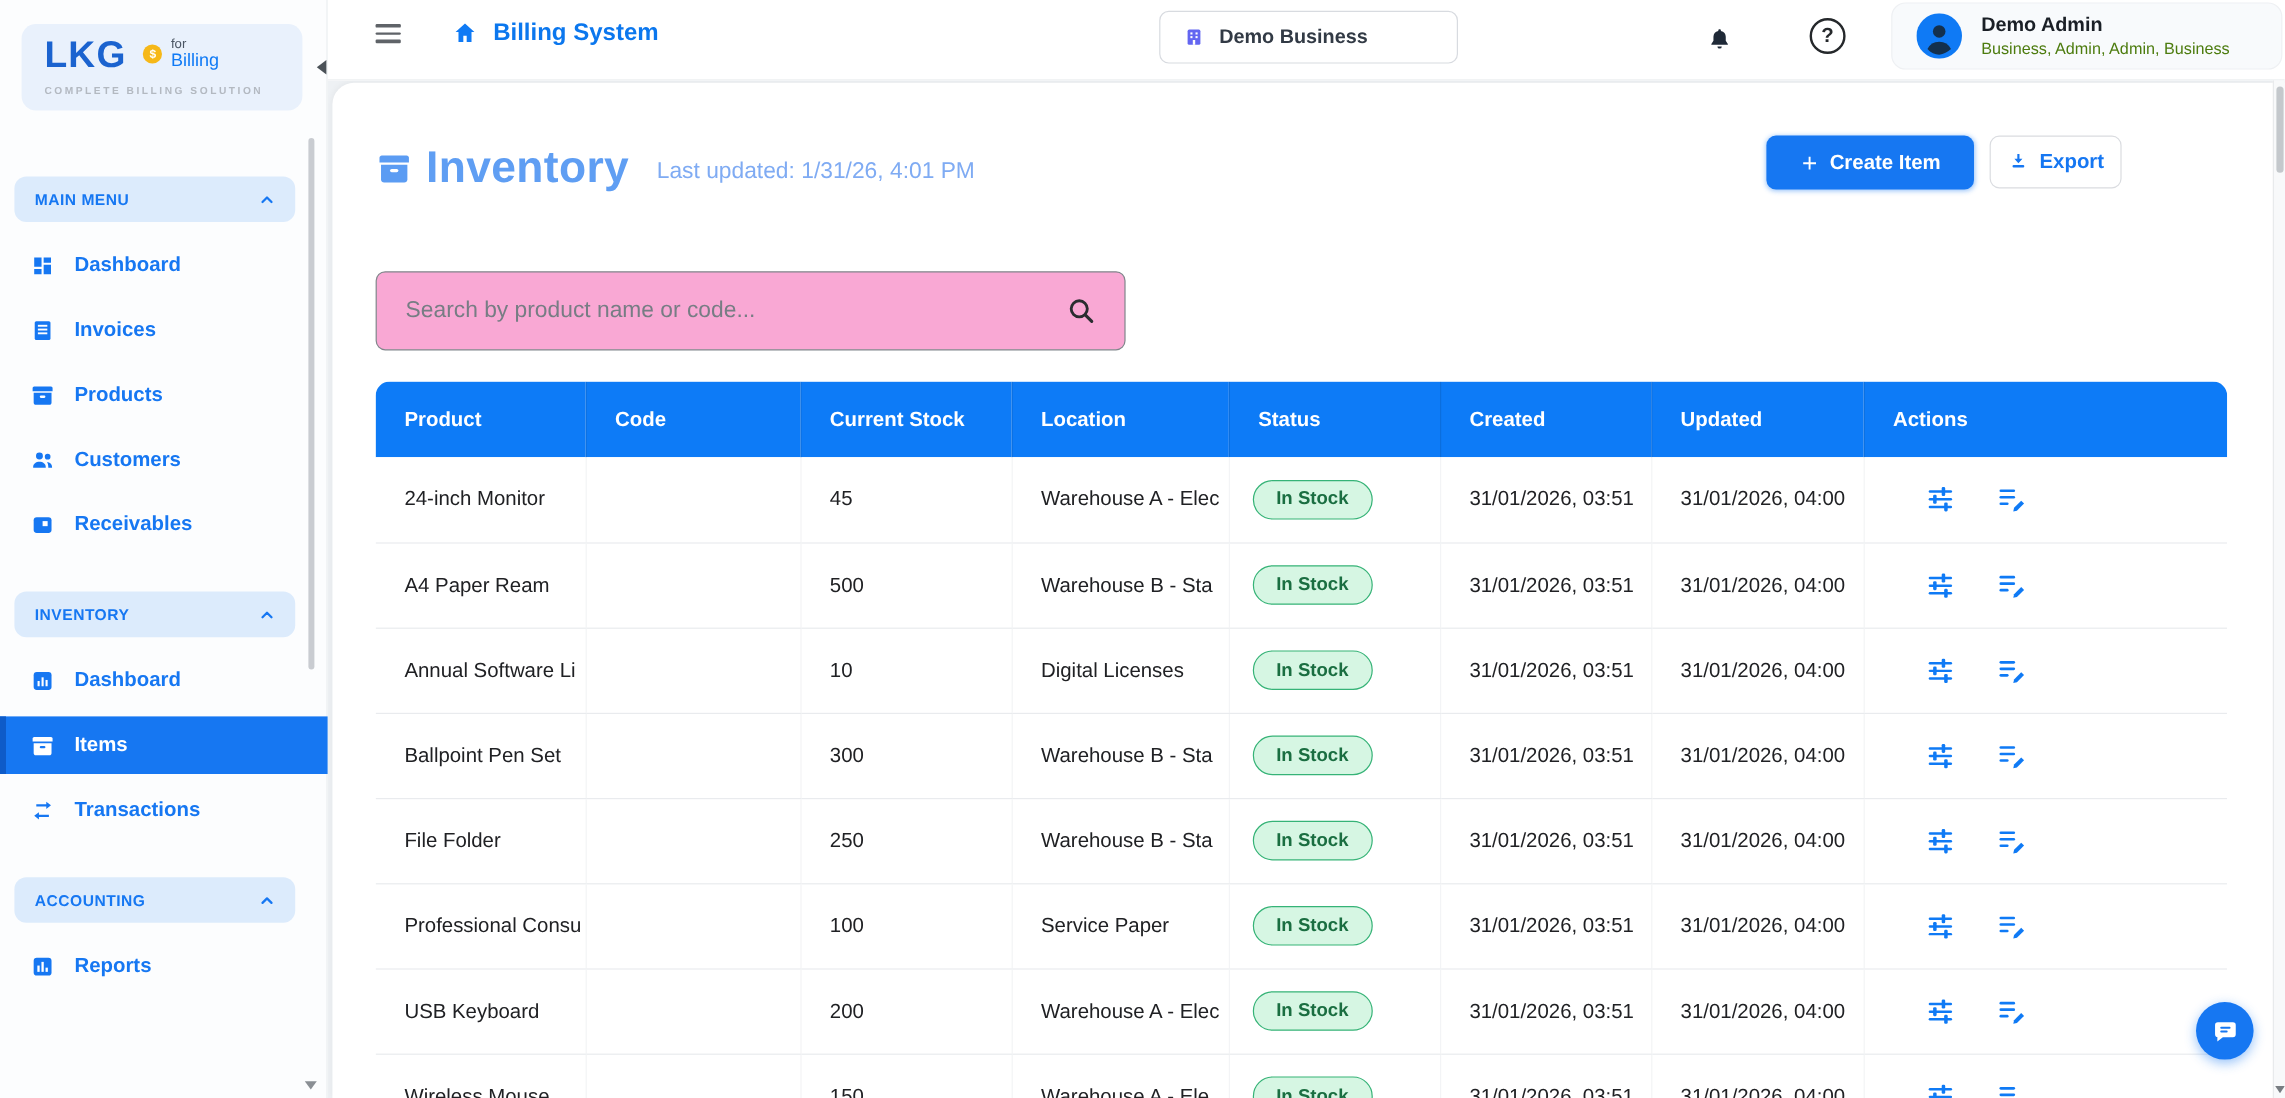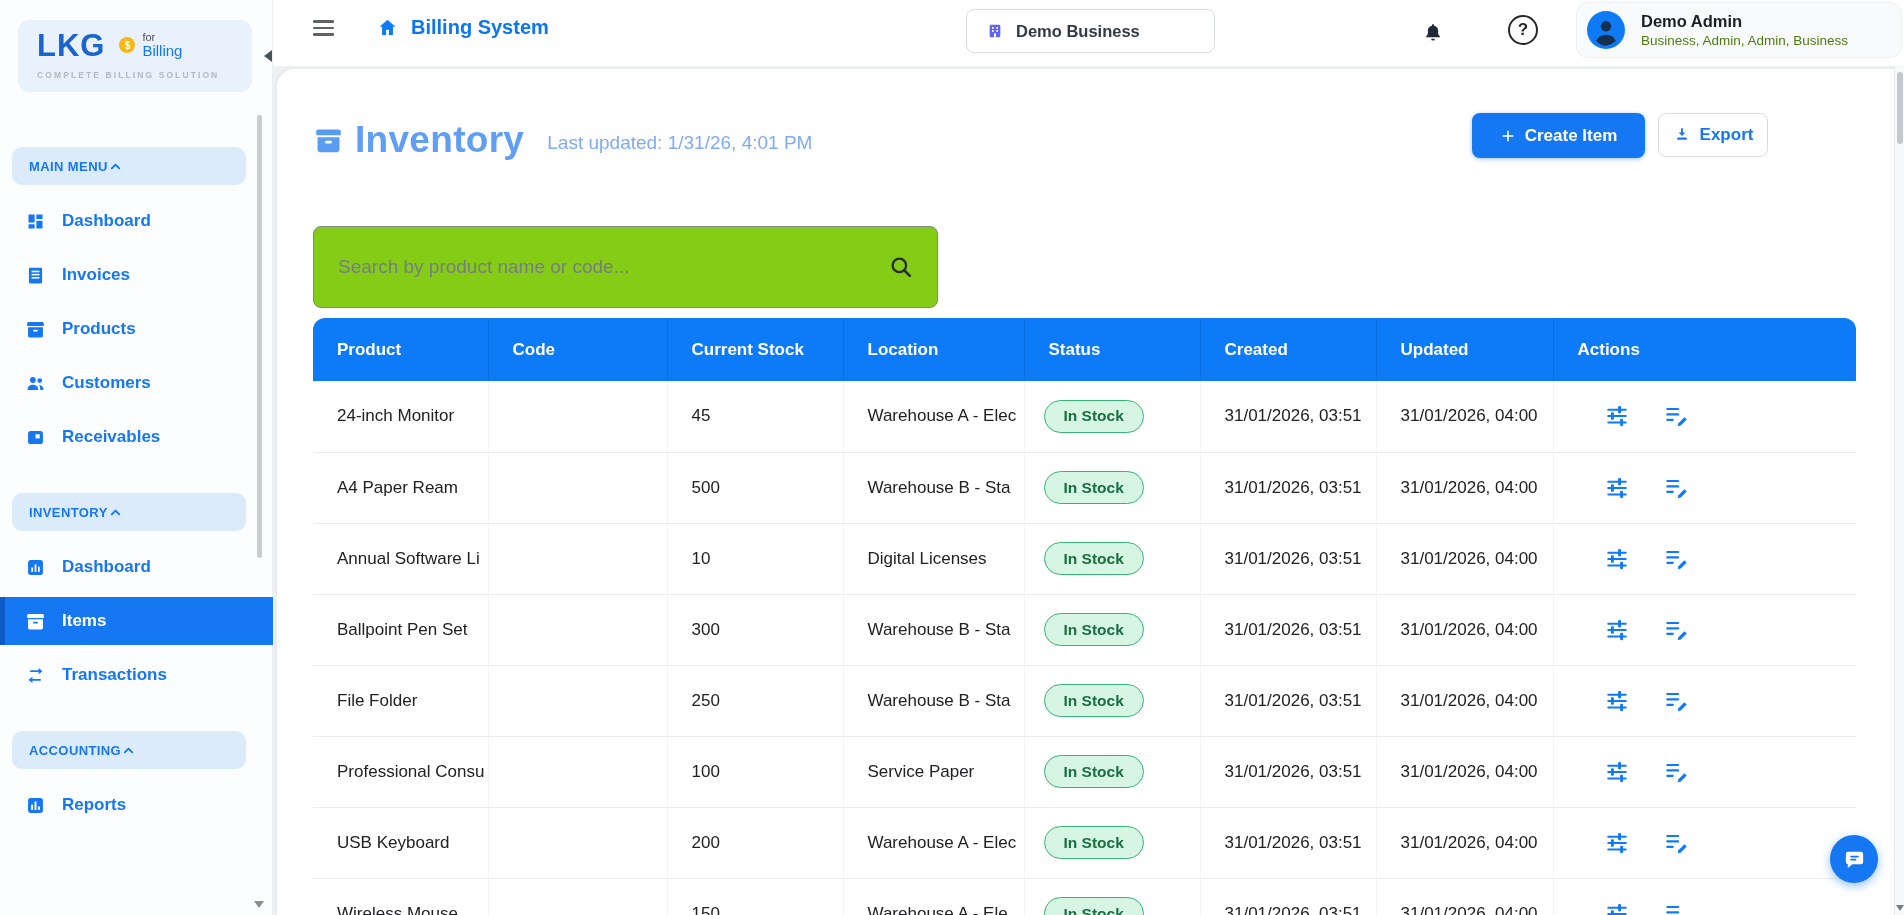--- a/index.html
+++ b/index.html
@@ -15,21 +15,21 @@
   .logo-lkg { font-size:31px; font-weight:bold; color:#1b63cf; letter-spacing:1px; line-height:1; }
   .logo-for-wrap { display:flex; align-items:center; gap:7px; }
   .coin { width:16px; height:16px; border-radius:50%; background:#f6b818; color:#fff; font-size:10px; font-weight:bold; display:flex; align-items:center; justify-content:center; }
   .for-billing { line-height:1.05; }
   .for-sm { font-size:11px; color:#4b5563; }
   .for-big { font-size:15px; font-weight:normal; color:#0f7af5; }
   .tagline { margin-top:9px; font-size:8.5px; letter-spacing:2.1px; color:#b3b9c1; font-weight:bold; }
 
   .menu { position:absolute; left:0; top:147px; width:273px; }
   .m-section + .m-section { margin-top:34px; }
-  .sec-head { margin:0 27px 14px 12px; height:38px; background:#dcebfc; border-radius:10px; display:flex; align-items:center; justify-content:flex-start; padding:0 16px 0 17px; color:#1677f2; font-size:13px; font-weight:bold; letter-spacing:.4px; cursor:pointer; }
+  .sec-head { margin:0 27px 14px 12px; height:38px; background:#dcebfc; border-radius:10px; display:flex; align-items:center; justify-content:space-between; padding:0 16px 0 17px; color:#1677f2; font-size:13px; font-weight:bold; letter-spacing:.4px; cursor:pointer; }
   .nav-item { height:44px; margin-bottom:10px; display:flex; align-items:center; gap:16px; padding-left:25px; color:#1677f2; font-size:17px; font-weight:600; cursor:pointer; }
   .nav-item .nico { width:21px; height:21px; color:#1677f2; flex:0 0 auto; }
   .nav-item.active { background:#1677f2; color:#ffffff; border-left:5px solid #0e5bc8; padding-left:20px; height:48px; margin:-2px 0 8px 0; --slot:#1677f2; }
   .nav-item.active .nico { color:#ffffff; }
 
   .side-scroll-thumb { position:absolute; left:257px; top:115px; width:5px; height:443px; background:#c9ccd1; border-radius:3px; }
   .side-scroll-arrow { position:absolute; left:254px; top:901px; width:0; height:0; border-left:5px solid transparent; border-right:5px solid transparent; border-top:7px solid #8a8f94; }
   .collapse-arrow { position:absolute; left:264px; top:50px; width:0; height:0; border-top:6px solid transparent; border-bottom:6px solid transparent; border-right:8px solid #4b5258; z-index:8; }
 
   
@@ -37,40 +37,40 @@
   .hamburger { position:absolute; left:40px; top:20px; width:21px; height:16px; display:flex; flex-direction:column; justify-content:space-between; }
   .hamburger span { display:block; height:2.6px; background:#5f6368; border-radius:1px; }
   .brand-link { position:absolute; left:104px; top:16px; display:flex; align-items:center; gap:13px; }
   .brand-home { width:21px; height:21px; color:#0f7af5; }
   .brand-title { font-size:20px; font-weight:bold; color:#0b77ee; }
   .biz-select { position:absolute; left:693px; top:9px; width:249px; height:44px; border:1px solid #d8dbe0; border-radius:8px; background:#fff; display:flex; align-items:center; gap:13px; padding-left:20px; }
   .biz-icon { width:16px; height:16px; color:#6366f1; }
   .biz-label { font-size:16.5px; font-weight:600; color:#323a45; }
   .bell-btn { position:absolute; left:1149px; top:21px; width:22px; height:24px; color:#1f2937; }
   .help-btn { position:absolute; left:1235px; top:15px; width:30px; height:30px; border:2.5px solid #25282b; border-radius:50%; color:#25282b; font-size:17px; font-weight:bold; display:flex; align-items:center; justify-content:center; background:#fff; }
-  .profile { position:absolute; left:1303px; top:2px; width:326px; height:56px; background:#f8fafc; border:1px solid #eef0f3; border-radius:12px; display:flex; align-items:center; gap:16px; padding-left:10px; cursor:pointer; }
+  .profile { position:absolute; left:1303px; top:2px; width:326px; height:56px; background:#f8fafc; border:1px solid #eef0f3; border-radius:12px; display:flex; align-items:center; gap:16px; padding-left:20px; cursor:pointer; }
   .avatar { width:38px; height:38px; flex:0 0 auto; }
   .p-name { font-size:16.5px; font-weight:bold; color:#1a1f26; line-height:1.25; }
   .p-roles { font-size:13.5px; color:#4d7c0f; line-height:1.3; }
 
   
   .main-bg { position:absolute; left:273px; top:67px; width:1631px; height:848px; background:#eef1f4; }
   .card { position:absolute; left:277px; top:69px; width:1627px; height:846px; background:#ffffff; border-radius:18px 0 0 0; box-shadow:0 0 6px rgba(0,0,0,.05); }
 
   .page-title-row { position:absolute; left:313px; top:115px; height:50px; display:flex; align-items:center; }
   .pt-icon { width:31px; height:31px; color:#5b9cf3; margin-right:11px; }
   .pt-text { font-size:37px; font-weight:bold; color:#5f9ef3; letter-spacing:.3px; }
   .pt-updated { font-size:19px; color:#7fabf3; margin-left:23px; padding-top:6px; }
 
   .btn-create { position:absolute; left:1472px; top:113px; width:173px; height:45px; background:#1677f2; border-radius:8px; color:#fff; font-size:17px; font-weight:bold; display:flex; align-items:center; justify-content:center; gap:9px; box-shadow:0 1px 4px rgba(22,119,242,.45); }
   .btn-create svg { width:16px; height:16px; }
   .btn-export { position:absolute; left:1658px; top:113px; width:110px; height:44px; background:#fff; border:1px solid #dadce0; border-radius:8px; color:#1677f2; font-size:17px; font-weight:bold; display:flex; align-items:center; justify-content:center; gap:9px; }
   .btn-export svg { width:18px; height:18px; }
 
-  .search-wrap { position:absolute; left:313px; top:226px; width:625px; height:82px; border:1px solid #80868b; border-radius:8px; background:#84cc16; display:flex; align-items:center; }
+  .search-wrap { position:absolute; left:313px; top:226px; width:625px; height:66px; border:1px solid #80868b; border-radius:8px; background:#f9a8d4; display:flex; align-items:center; }
   .search-input { flex:1; height:100%; border:none; outline:none; background:transparent; font-family:inherit; font-size:19px; color:#202124; padding:0 14px 0 24px; }
   .search-input::placeholder { color:#777d84; }
   .search-btn { width:26px; height:26px; margin-right:23px; color:#2a2d30; flex:0 0 auto; }
 
   
   .table-wrap { position:absolute; left:313px; top:318px; width:1543px; border-radius:12px 12px 0 0; overflow:hidden; }
   table { width:1543px; border-collapse:collapse; table-layout:fixed; }
   thead th { background:#0d7bf7; color:#ffffff; font-size:17px; font-weight:bold; text-align:left; height:63px; padding:0 0 0 24px; border-left:1px solid rgba(0,0,0,.10); white-space:nowrap; }
   thead th:first-child { border-left:none; }
   tbody td { height:71px; font-size:17px; color:#202124; padding:0 0 0 24px; border-bottom:1px solid #e9ebee; border-left:1px solid #f3f4f6; white-space:nowrap; overflow:hidden; background:#fff; }

